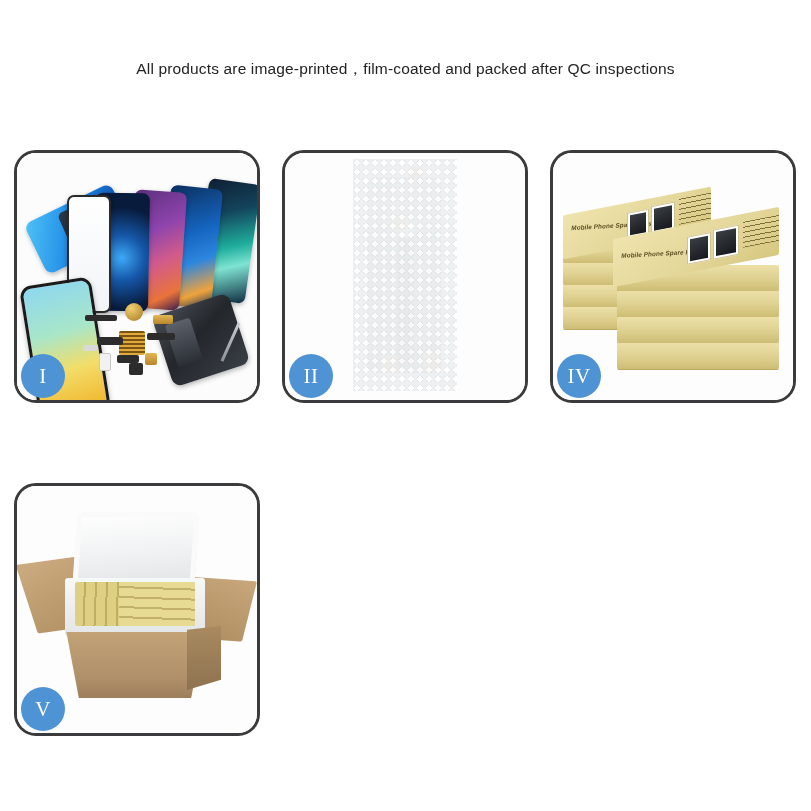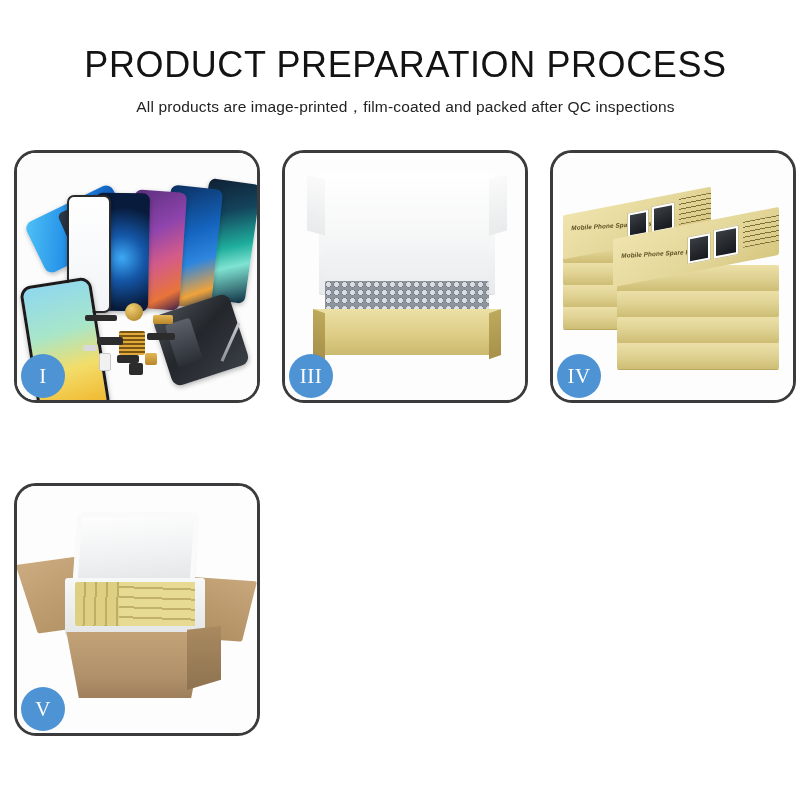--- a/index.html
+++ b/index.html
@@ -362,21 +362,20 @@
   .c6-tab{
     position:absolute; width:22px; height:30px;
     background: rgba(120,94,60,.32);
     border-radius:1px;
   }
 </style>
 </head>
 <body>
 
 <div class="header">
-  <h1 class="page-title">PRODUCT PREPARATION PROCESS</h1>
   <p class="page-subtitle">All products are image-printed，film-coated and packed after QC inspections</p>
 </div>
 
 <div class="panel-grid">
 
   <div class="panel">
     <div class="panel-photo">
       <div class="p1-bg"></div>
 
       <div class="ph ph-f"></div>
@@ -398,30 +397,36 @@
       <div class="part" style="left:100px; top:202px; width:22px; height:8px;"></div>
       <div class="part gold" style="left:128px; top:200px; width:12px; height:12px;"></div>
       <div class="part" style="left:112px; top:210px; width:14px; height:12px;"></div>
       <div class="part pale" style="left:66px; top:192px; width:14px; height:6px;"></div>
       <div class="tweezer" style="left:212px; top:168px;"></div>
 
       <div class="badge">I</div>
     </div>
   </div>
 
-
   <div class="panel">
     <div class="panel-photo">
-      <div class="box3-lid"></div>
-      <div class="box3-foam"></div>
-      <div class="box3-bubble"></div>
-      <div class="box3-base"></div>
-      <div class="badge">III</div>
+      <div class="bubble-pack">
+        <div class="inner-screen"></div>
+        <div class="flex-strip"></div>
+        <div class="conn" style="left:46px; top:64px;"></div>
+        <div class="tape" style="left:56px; top:8px;"></div>
+        <div class="tape" style="left:40px; top:58px;"></div>
+        <div class="tape" style="left:28px; top:196px; width:16px; height:18px;"></div>
+        <div class="tape" style="left:70px; top:192px; width:16px; height:20px;"></div>
+        <div class="bubbles"></div>
+      </div>
+      <div class="badge">II</div>
     </div>
   </div>
+
 
   <div class="panel">
     <div class="panel-photo">
       <div class="stack">
 
         <div class="slab" style="left:2px;  top:62px;  width:140px; height:22px;"></div>
         <div class="slab" style="left:2px;  top:84px;  width:140px; height:22px;"></div>
         <div class="slab" style="left:2px;  top:106px; width:140px; height:22px;"></div>
         <div class="slab" style="left:2px;  top:128px; width:140px; height:22px;"></div>
 

